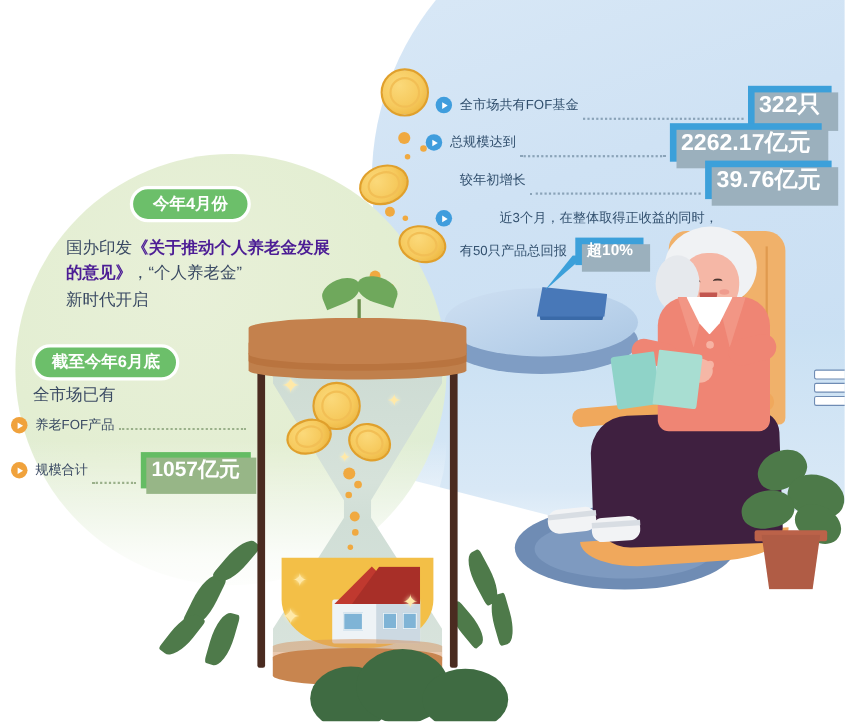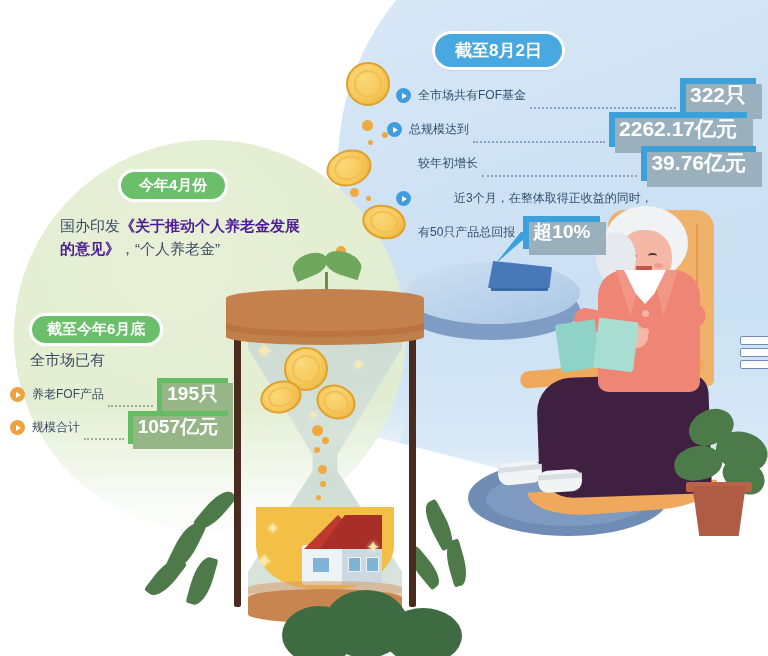--- a/index.html
+++ b/index.html
@@ -406,21 +406,20 @@
     <div class="hg-plate hg-bot2"></div>
     <div class="hg-plate hg-bot"></div>
   </div>
 
   <div id="bush-bottom">
     <div class="bush-lobe" style="left:0;top:20px;width:74px;height:58px;"></div>
     <div class="bush-lobe" style="left:42px;top:4px;width:84px;height:68px;"></div>
     <div class="bush-lobe" style="left:102px;top:22px;width:78px;height:56px;"></div>
   </div>
 
-  <div class="pill pill-blue" id="pill-date-aug">截至8月2日</div>
 
   <div class="row" id="r-fof">
     <span class="bullet blue">
         <span class="tri"></span>
       </span>
     <span class="rowlabel blue-t">全市场共有FOF基金</span>
     <span class="dots"></span>
     <span class="badge blue">322只</span>
   </div>
 
@@ -442,41 +441,41 @@
 
   <div class="row" id="r-note1">
     <span class="bullet blue">
         <span class="tri"></span>
       </span>
     <span class="rowlabel blue-t">近3个月，在整体取得正收益的同时，</span>
   </div>
 
   <div class="row" id="r-note2">
     <span class="rowlabel blue-t" style="margin-right:8px;">有50只产品总回报</span>
-    <span class="badge blue" style="font-size:19px;">超10%</span>
+    <span class="badge blue" style="font-size:14px;">超10%</span>
   </div>
 
   <div class="pill pill-green" id="pill-date-apr">今年4月份</div>
 
   <div class="para" id="green-para">
     <div><span>国办印发</span><span class="em">《关于推动个人养老金发展</span></div>
     <div><span class="em">的意见》</span><span>，“个人养老金”</span></div>
+    <div><span>新时代开启</span></div>
   </div>
 
   <div class="pill pill-green" id="pill-date-jun">截至今年6月底</div>
 
   <div class="para" id="green-sub">全市场已有</div>
 
   <div class="row" id="g-prod">
     <span class="bullet orange">
         <span class="tri"></span>
       </span>
     <span class="rowlabel">养老FOF产品</span>
     <span class="dots green-d"></span>
-    <span class="badge green">195只</span>
   </div>
 
   <div class="row" id="g-scale">
     <span class="bullet orange">
         <span class="tri"></span>
       </span>
     <span class="rowlabel">规模合计</span>
     <span class="dots green-d"></span>
     <span class="badge green">1057亿元</span>
   </div>

